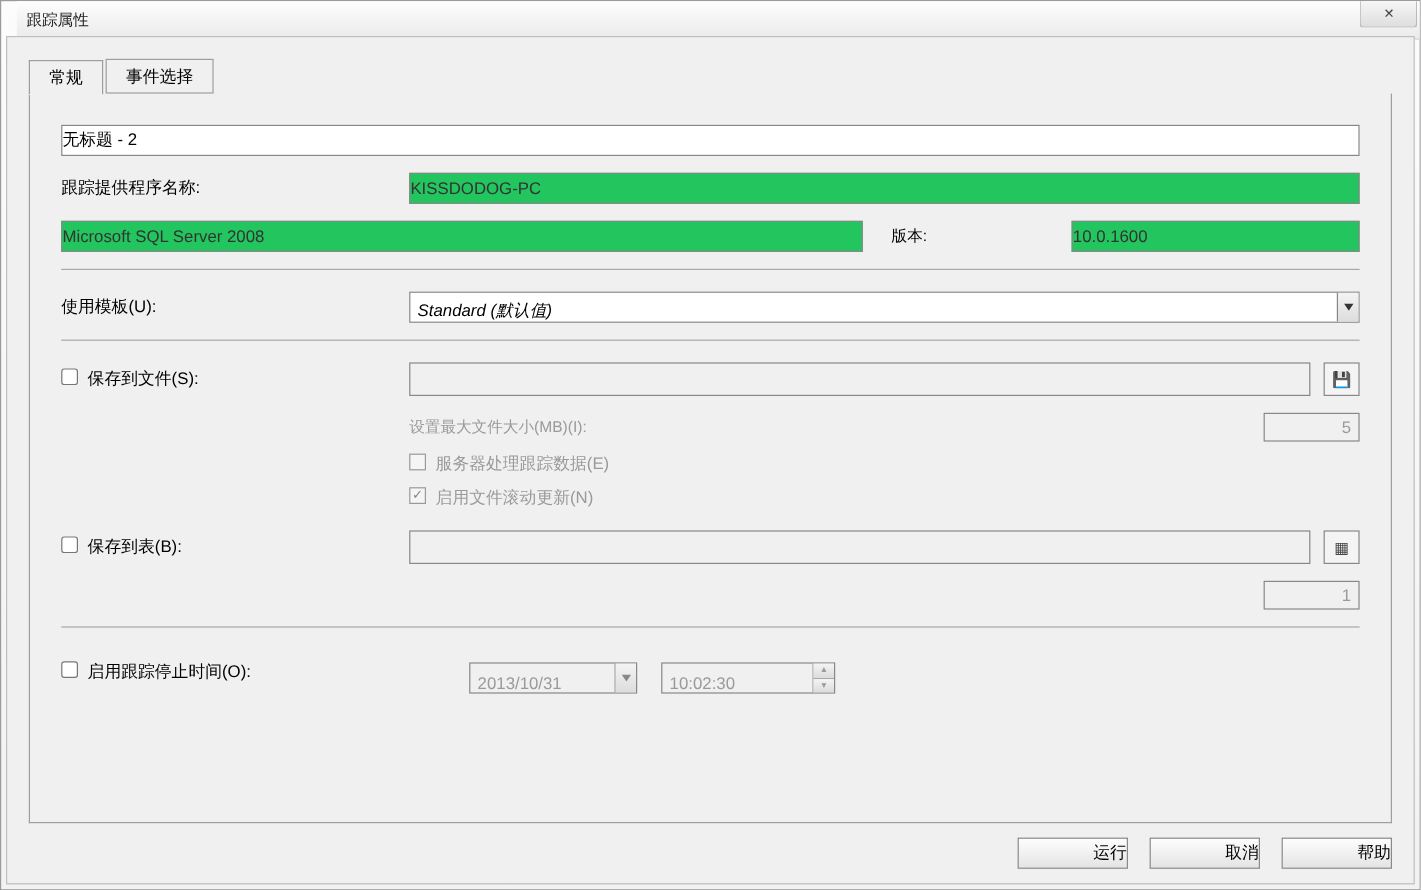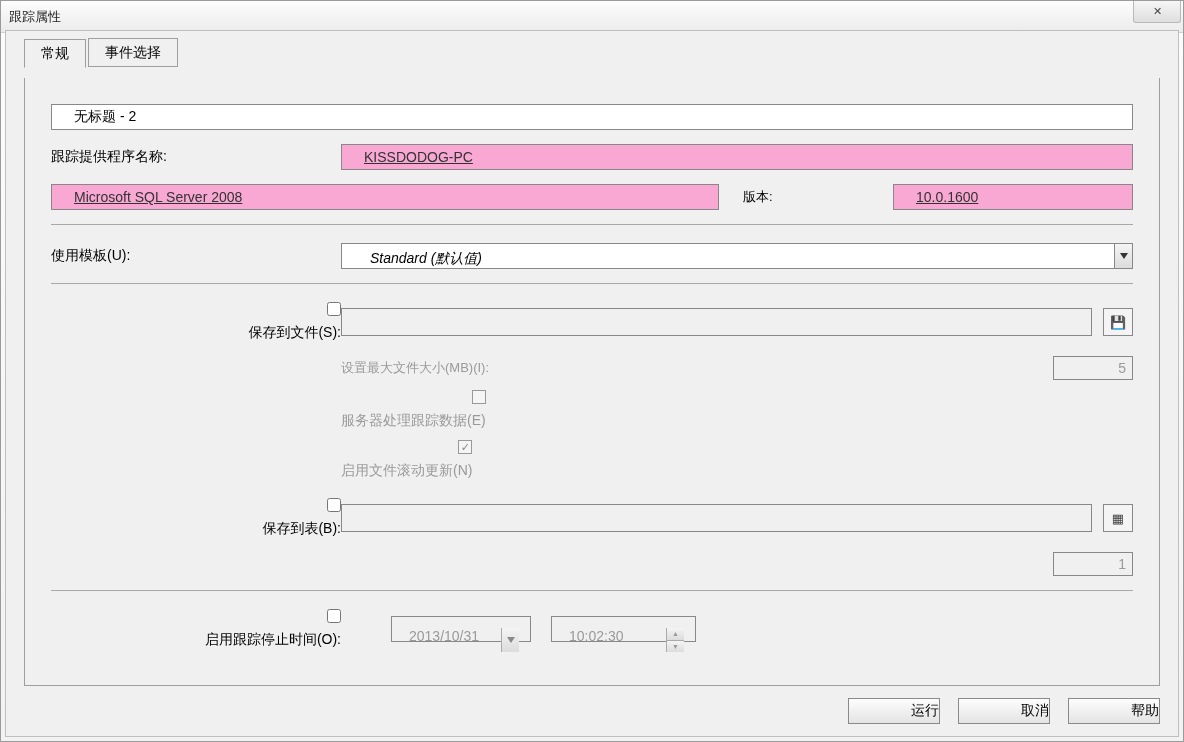--- a/index.html
+++ b/index.html
@@ -23,20 +23,21 @@
   }
   
   .titlebar {
     height: 32px;
     background: linear-gradient(to bottom, #fdfdfd, #ebebeb);
     border-bottom: 1px solid #d0d0d0;
     display: flex;
     align-items: center;
     justify-content: space-between;
     padding-left: 8px;
+    margin-left: 13px;
   }
   .title-text { font-size: 13px; color: #222; }
   .win-controls { display: flex; height: 100%; }
   .win-btn {
     width: 48px;
     height: 22px;
     margin-right: 2px;
     border: 1px solid #b9b9b9;
     border-top: none;
     border-radius: 0 0 3px 3px;
@@ -51,21 +52,21 @@
   
   .client {
     position: absolute;
     top: 29px; left: 4px; right: 4px; bottom: 4px;
     background: #f0f0f0;
     border: 1px solid #bfbfbf;
   }
   
   .tab-row {
     position: absolute;
-    top: 7px; left: 18px;
+    top: 18px; left: 18px;
     display: flex;
     align-items: flex-end;
     z-index: 3;
   }
   .tab {
     padding: 5px 16px 4px 16px;
     border: 1px solid #9e9e9e;
     background: #f0f0f0;
     font-size: 14px;
     position: relative;
@@ -88,43 +89,43 @@
     z-index: 2;
   }
   
   .row { display: flex; align-items: center; margin-bottom: 14px; }
   .label-col { width: 290px; font-size: 14px; }
   .control-col { flex: 1; display: flex; align-items: center; gap: 12px; }
   input.text, .readonly, .combo, .datebox {
     height: 26px;
     border: 1px solid #888;
     background: #fff;
-    padding: 0 22px;
+    padding: 0 0;
     font-size: 14px;
     font-family: inherit;
   }
-  .readonly { background: #f9a8d4; color: #333; display:flex; align-items:center;text-decoration:underline; }
+  .readonly { background: #22c55e; color: #333; display:flex; align-items:center; }
   input.text { width: 100%; }
   .w-full { width: 100%; }
   .hr {
     border: none;
     border-top: 1px solid #a8a8a8;
     margin: 14px 0 18px 0;
   }
   
   .combo { width: 100%; display:flex; align-items:flex-end; justify-content:space-between; position:relative; padding-right:0;font-style:italic;}
   .combo-arrow {
     width: 18px; height: 24px;
     border-left: 1px solid #888;
     display:flex; align-items:center; justify-content:center;
     background: linear-gradient(to bottom,#f4f4f4,#dcdcdc);
   }
   .combo-arrow svg { width: 8px; height: 6px; }
   
-  .chk-label { display:flex; align-items:flex-end; gap:8px; font-size:14px;flex-direction:column; }
+  .chk-label { display:flex; align-items:flex-start; gap:8px; font-size:14px; }
   input[type=checkbox] { width:14px; height:14px; margin:0; }
   
   .disabled, .disabled * { color: #9a9a9a !important; }
   
   .file-path {
     flex:1; height:28px; border:1px solid #888; background:#f0f0f0;
   }
   .browse-btn {
     width:30px; height:28px; border:1px solid #888; background:#f4f4f4;
     display:flex; align-items:center; justify-content:center;
@@ -135,22 +136,22 @@
   .sub-row { display:flex; align-items:center; margin-bottom:10px; }
   .sub-label-col { width:290px; }
   .sub-ctl-col { flex:1; display:flex; align-items:center; }
   .num-right {
     margin-left:auto; width:80px; height:24px; border:1px solid #888;
     background:#f0f0f0; text-align:right; padding:0 6px; font-size:14px;
     display:flex; align-items:center; justify-content:flex-end;
   }
   
   .datebox {
-    display:inline-flex; align-items:flex-start; background:#f0f0f0;
-    padding:11px; width:140px; height:26px;
+    display:inline-flex; align-items:flex-end; background:#f0f0f0;
+    padding:0; width:140px; height:26px;margin-top:11px;
   }
   .datebox.timebox { width:145px; }
   .datebox .val { flex:1; padding:0 6px; font-size:14px; color:#888;}
   .datebox .dropbtn {
     width:18px; height:24px; border-left:1px solid #aaa;
     display:flex; align-items:center; justify-content:center;
     background:linear-gradient(to bottom,#f4f4f4,#dcdcdc);
   }
   .spinner {
     width:18px; height:24px; border-left:1px solid #aaa;

